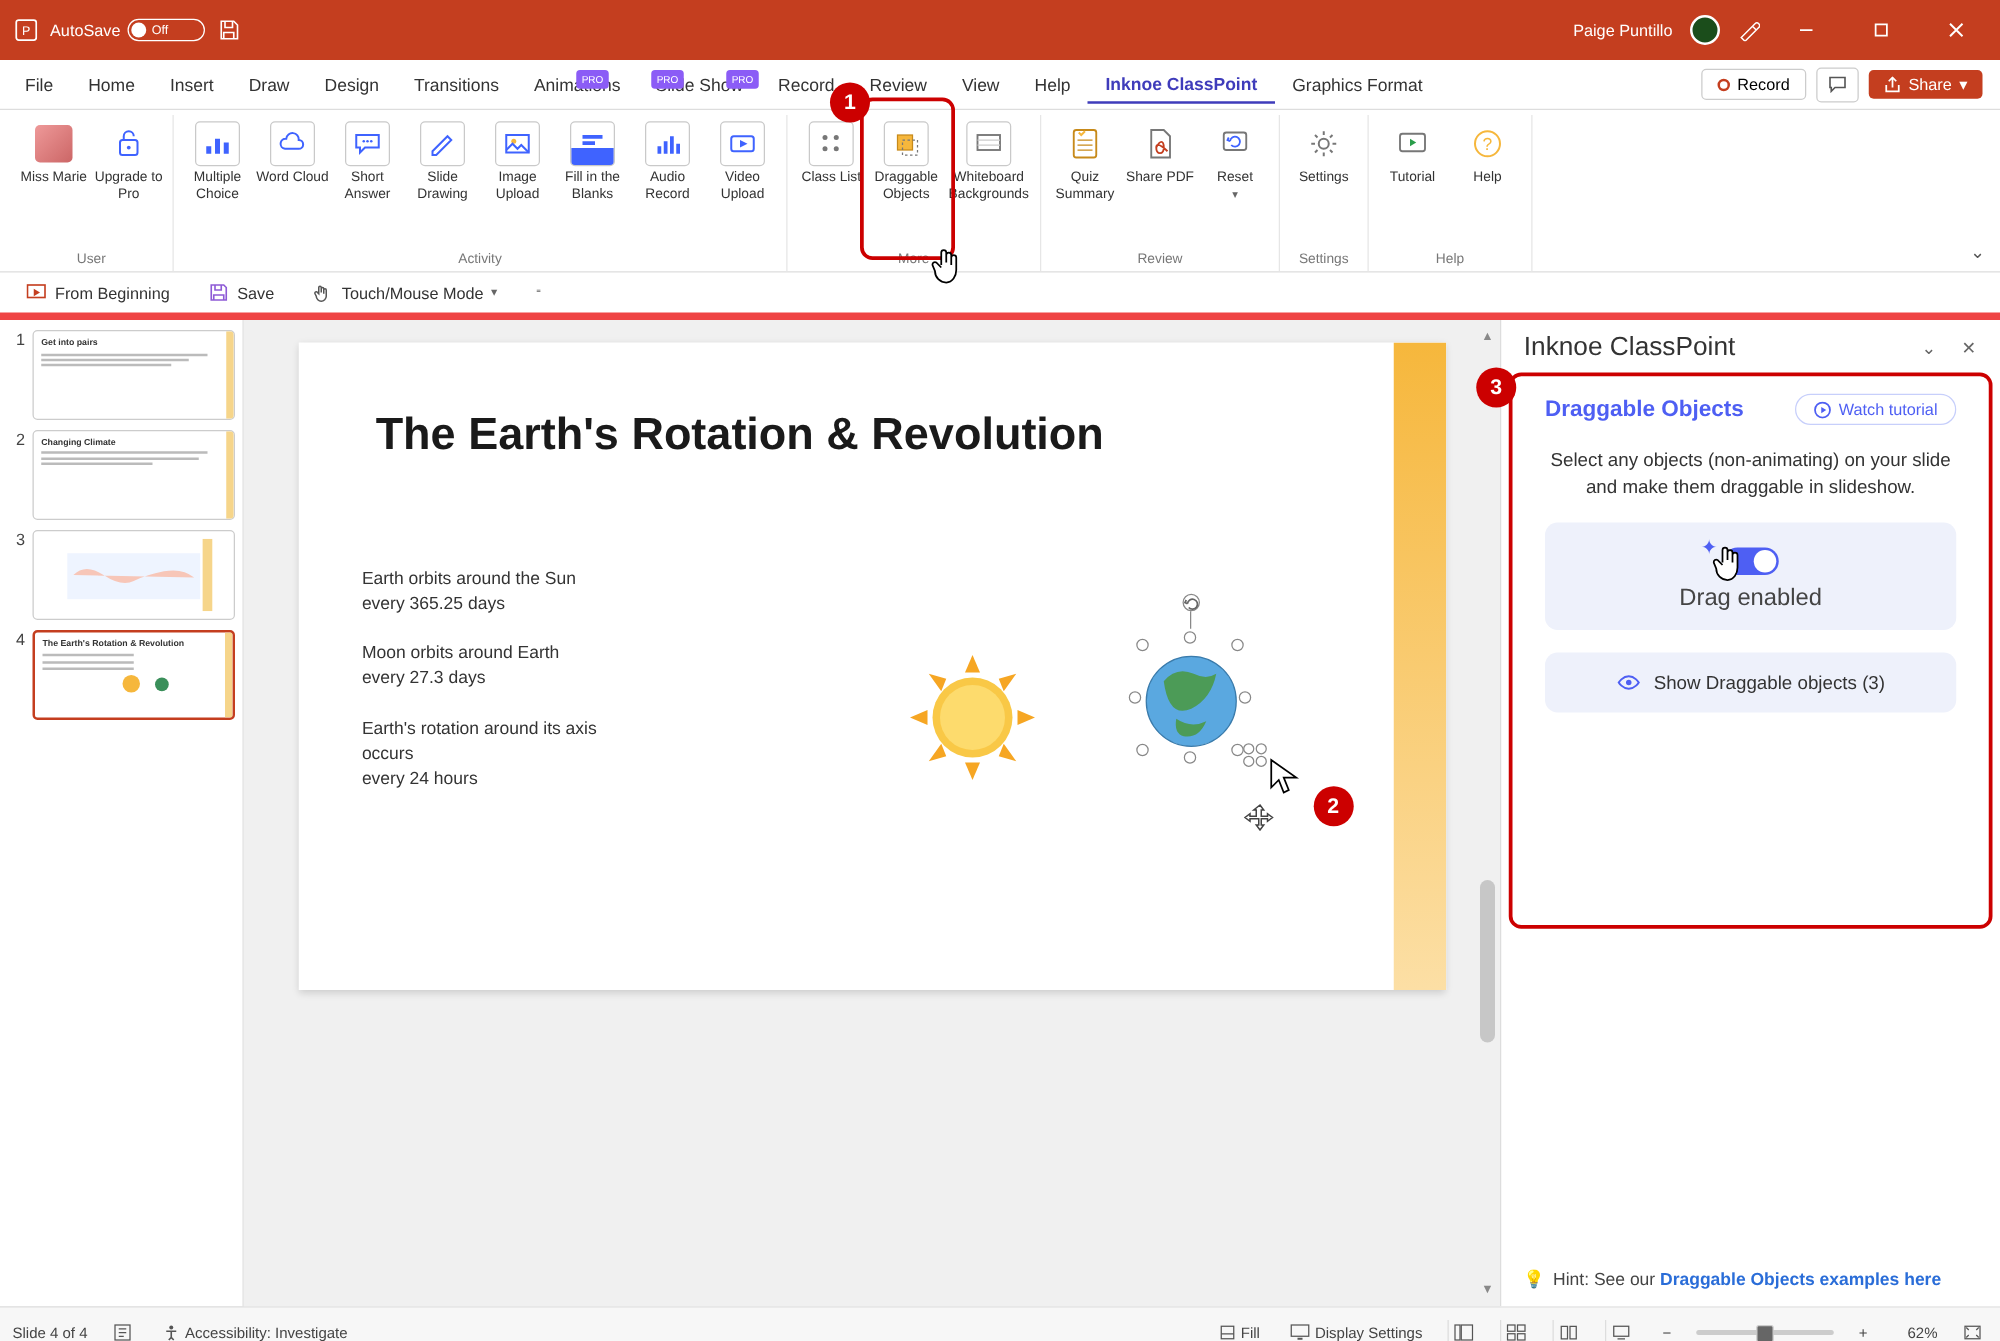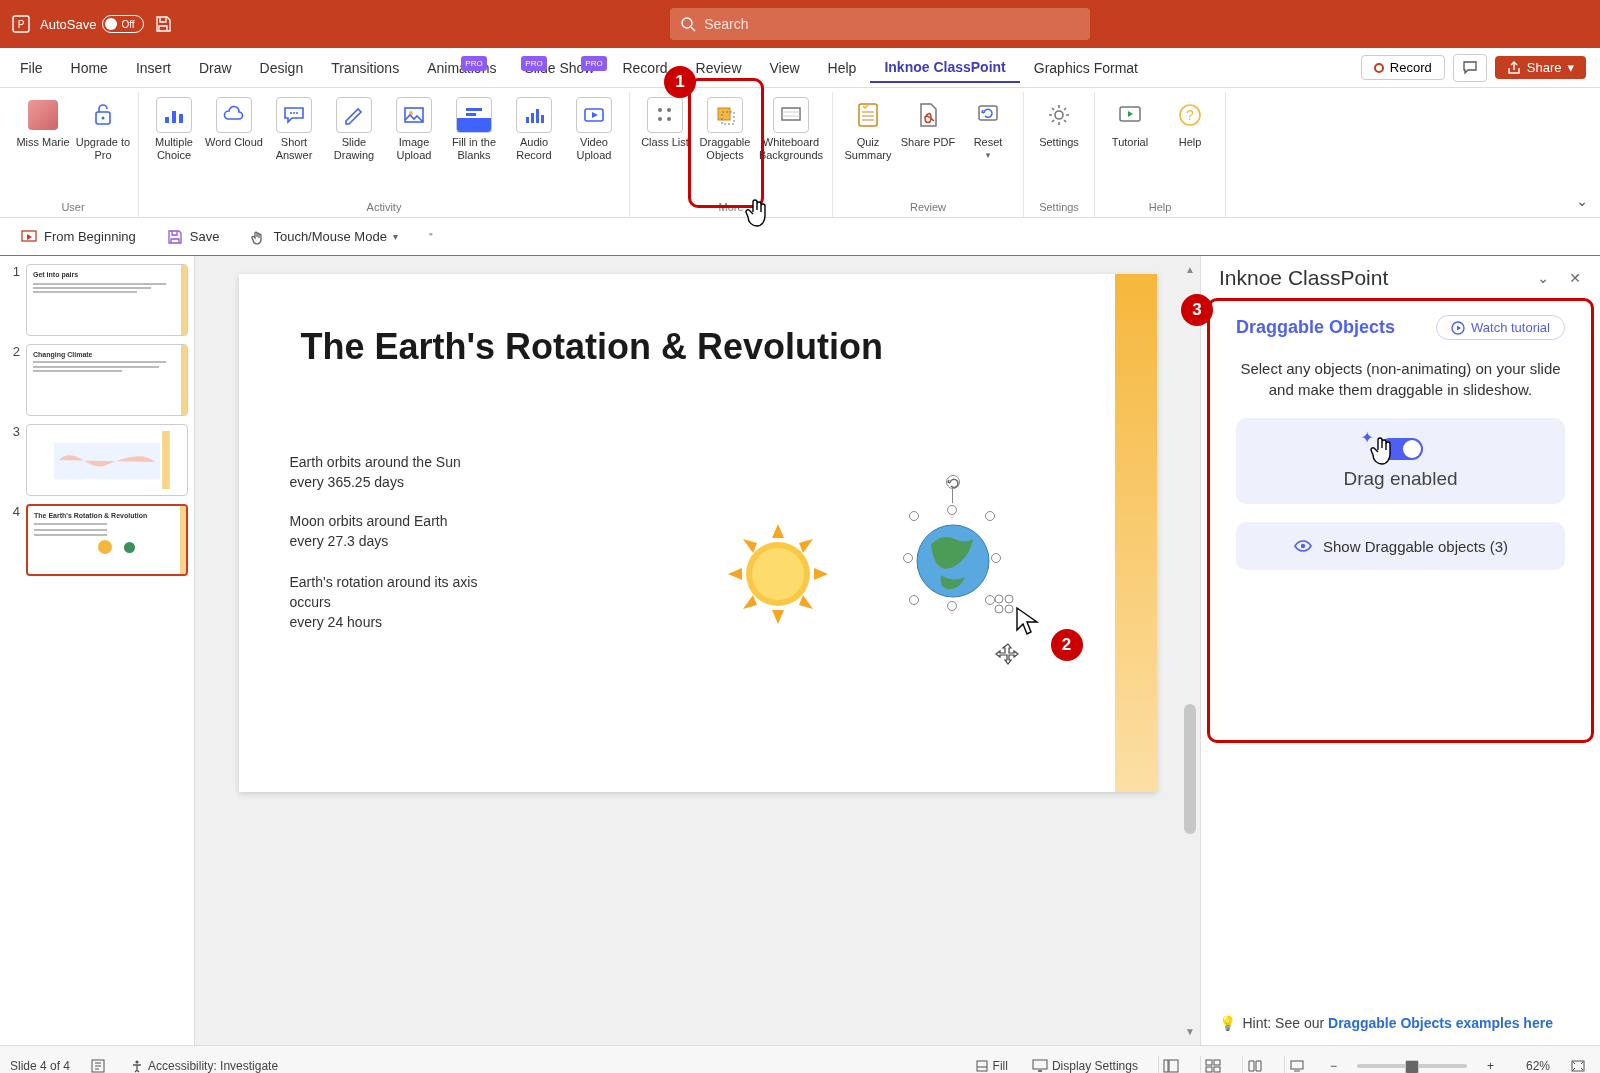--- a/index.html
+++ b/index.html
@@ -3,21 +3,21 @@
 <meta charset="utf-8">
 <style>
   * { box-sizing: border-box; margin: 0; padding: 0; font-family: "Segoe UI", sans-serif; }
   html, body { width: 1600px; height: 1073px; overflow: hidden; background: #fff; }
 
   
   .titlebar { height: 48px; background: #c43e1f; display: flex; align-items: center; color: #fff; padding: 0 12px; font-size: 13px; }
   .tb-left { display: flex; align-items: center; gap: 10px; }
   .tb-icon { width: 18px; height: 18px; display: inline-flex; align-items: center; justify-content: center; font-size: 15px; }
   .autosave { display: flex; align-items: center; gap: 6px; }
-  .autosave-switch { width: 42px; height: 18px; border: 1px solid #fff; border-radius: 10px; display: inline-flex; align-items: center; padding: 0 2px; font-size: 10px; gap: 4px; background: transparent; color: #fff; }
+  .autosave-switch { width: 62px; height: 18px; border: 1px solid #fff; border-radius: 10px; display: inline-flex; align-items: center; padding: 0 2px; font-size: 10px; gap: 4px; background: transparent; color: #fff; }
   .autosave-switch .knob { width: 12px; height: 12px; background: #fff; border-radius: 50%; }
 
   .tb-search { flex: 0 0 420px; margin: 0 auto; height: 32px; background: #d86a4e; border-radius: 4px; display: flex; align-items: center; padding: 0 10px; gap: 8px; color: #fffc; }
   .tb-search input { background: transparent; border: none; outline: none; color: #fff; font-size: 14px; flex: 1; }
   .tb-search input::placeholder { color: #fffc; }
 
   .tb-right { display: flex; align-items: center; gap: 14px; margin-left: auto; }
   .avatar { width: 24px; height: 24px; border-radius: 50%; background: #1b4d1b; border: 2px solid #fff; }
   .winbtn { width: 46px; height: 32px; display: inline-flex; align-items: center; justify-content: center; font-size: 13px; }
 
@@ -41,21 +41,21 @@
   .ribbon-icon { width: 38px; height: 38px; display: flex; align-items: center; justify-content: center; margin-bottom: 2px; font-size: 22px; }
   .ribbon-icon-box { width: 36px; height: 36px; border: 1px solid #c9c9c9; border-radius: 4px; display: flex; align-items: center; justify-content: center; background: #fff; }
   .badge-pro { position: absolute; font-size: 8px; background: #8b5cf6; color: #fff; padding: 1px 4px; border-radius: 3px; margin-top: -40px; }
   .group-label { font-size: 11px; color: #777; margin-top: auto; padding: 2px 0 4px 0; }
   .ribbon-collapse { position: absolute; right: 12px; bottom: 8px; font-size: 14px; color: #555; cursor: pointer; }
 
   .ribbon-highlight { position: absolute; border: 3px solid #c00; border-radius: 10px; pointer-events: none; }
   .callout-badge { position: absolute; width: 32px; height: 32px; background: #c00; border-radius: 50%; color: #fff; display: flex; align-items: center; justify-content: center; font-weight: 700; font-size: 17px; z-index: 20; }
 
   
-  .qat2 { height: 38px; border-bottom: 1px solid #ef4444; display: flex; align-items: center; padding: 0 14px; gap: 18px; font-size: 13px; color: #333; }
+  .qat2 { height: 38px; border-bottom: 6px solid #ef4444; display: flex; align-items: center; padding: 0 14px; gap: 18px; font-size: 13px; color: #333; }
   .qat-btn { display: inline-flex; align-items: center; gap: 6px; padding: 4px 6px; cursor: pointer; }
   .qat-icon { width: 18px; height: 18px; display: inline-flex; align-items: center; justify-content: center; font-size: 14px; }
 
   
   .workarea { display: flex; height: 789px; }
 
   .thumb-pane { width: 195px; border-right: 1px solid #ddd; padding: 8px 6px; display: flex; flex-direction: column; gap: 8px; }
   .thumb-row { display: flex; gap: 6px; }
   .thumb-num { width: 14px; font-size: 13px; color: #444; text-align: right; }
   .thumb { flex: 1; height: 72px; border: 1px solid #ccc; border-radius: 4px; background: #fff; position: relative; overflow: hidden; padding: 6px; font-size: 6px; color: #666; }
@@ -123,30 +123,45 @@
           <span>Off</span>
         </span>
     </div>
     <span class="tb-icon">
       <svg width="18" height="18" viewBox="0 0 18 18">
           <path d="M3 2h10l3 3v11H3z M6 2v5h6V2 M5 11h8v5H5z" fill="none" stroke="#fff" stroke-width="1.3"></path>
         </svg>
     </span>
   </div>
 
-  <div class="tb-search">
-    <span>
-      <svg width="16" height="16" viewBox="0 0 16 16">
-          <circle cx="7" cy="7" r="5" fill="none" stroke="#fff" stroke-width="1.4"></circle>
-          <line x1="11" y1="11" x2="15" y2="15" stroke="#fff" stroke-width="1.4"></line>
-        </svg>
-    </span>
-    <input placeholder="Search" style="">
-  </div>
-
+
+  <div class="tb-right">
+    <span>Paige Puntillo</span>
+    <span class="avatar"></span>
+    <span class="tb-icon">
+      <svg width="18" height="18" viewBox="0 0 18 18">
+          <path d="M3 15 L12 6 l3 3 L6 18z M12 6l2-2a2 2 0 0 1 3 3l-2 2" fill="none" stroke="#fff" stroke-width="1.2"></path>
+        </svg>
+    </span>
+    <span class="winbtn">
+      <svg width="12" height="12">
+          <line x1="1" y1="6" x2="11" y2="6" stroke="#fff" stroke-width="1.4"></line>
+        </svg>
+    </span>
+    <span class="winbtn">
+      <svg width="12" height="12">
+          <rect x="1.5" y="1.5" width="9" height="9" fill="none" stroke="#fff" stroke-width="1.4"></rect>
+        </svg>
+    </span>
+    <span class="winbtn">
+      <svg width="12" height="12">
+          <path d="M1 1l10 10M11 1L1 11" stroke="#fff" stroke-width="1.6"></path>
+        </svg>
+    </span>
+  </div>
 </div>
 
 <div class="menubar">
   <span class="menu-item">File</span>
   <span class="menu-item">Home</span>
   <span class="menu-item">Insert</span>
   <span class="menu-item">Draw</span>
   <span class="menu-item">Design</span>
   <span class="menu-item">Transitions</span>
   <span class="menu-item">Animations</span>

